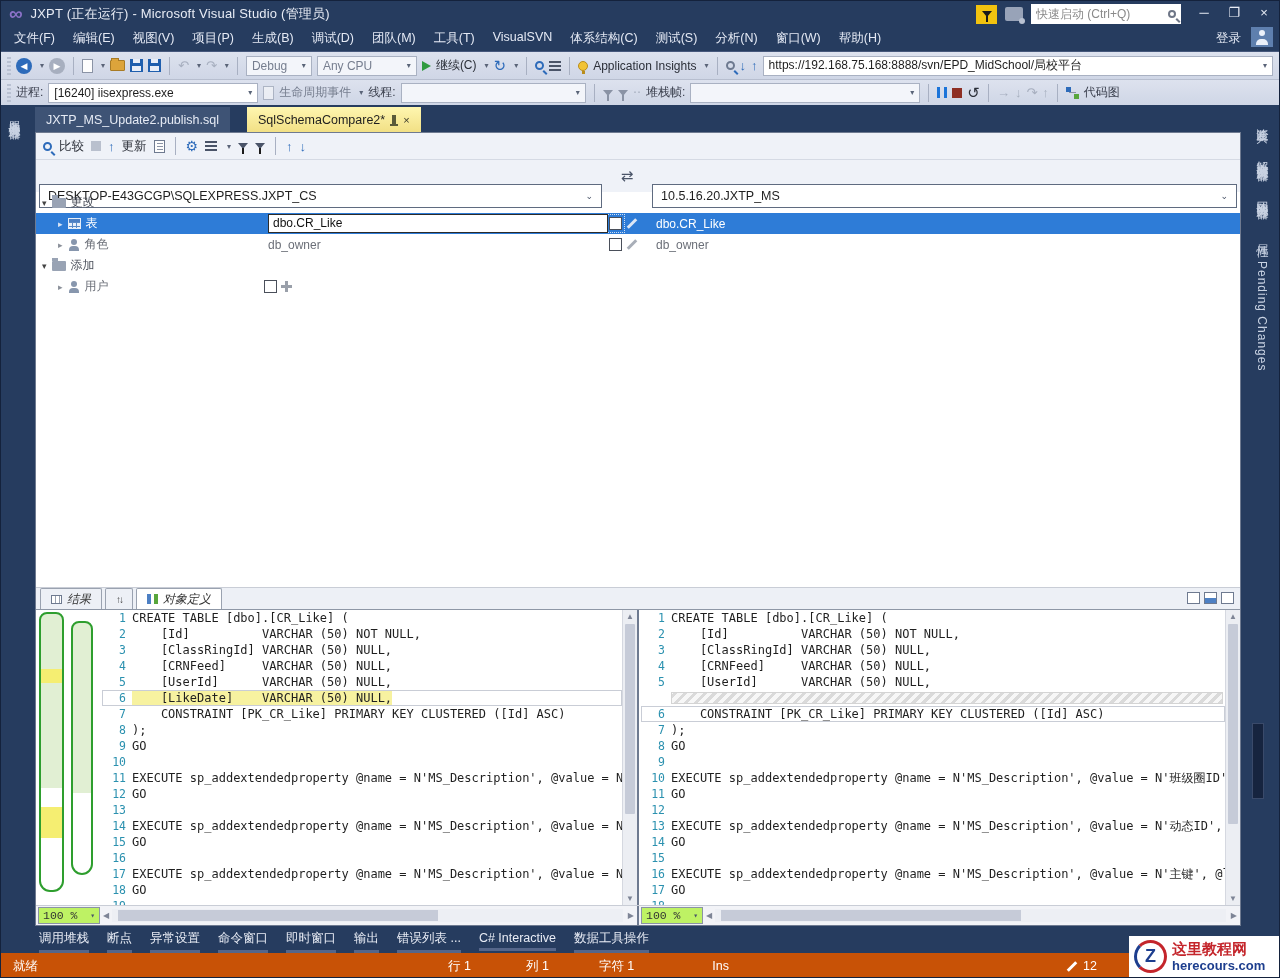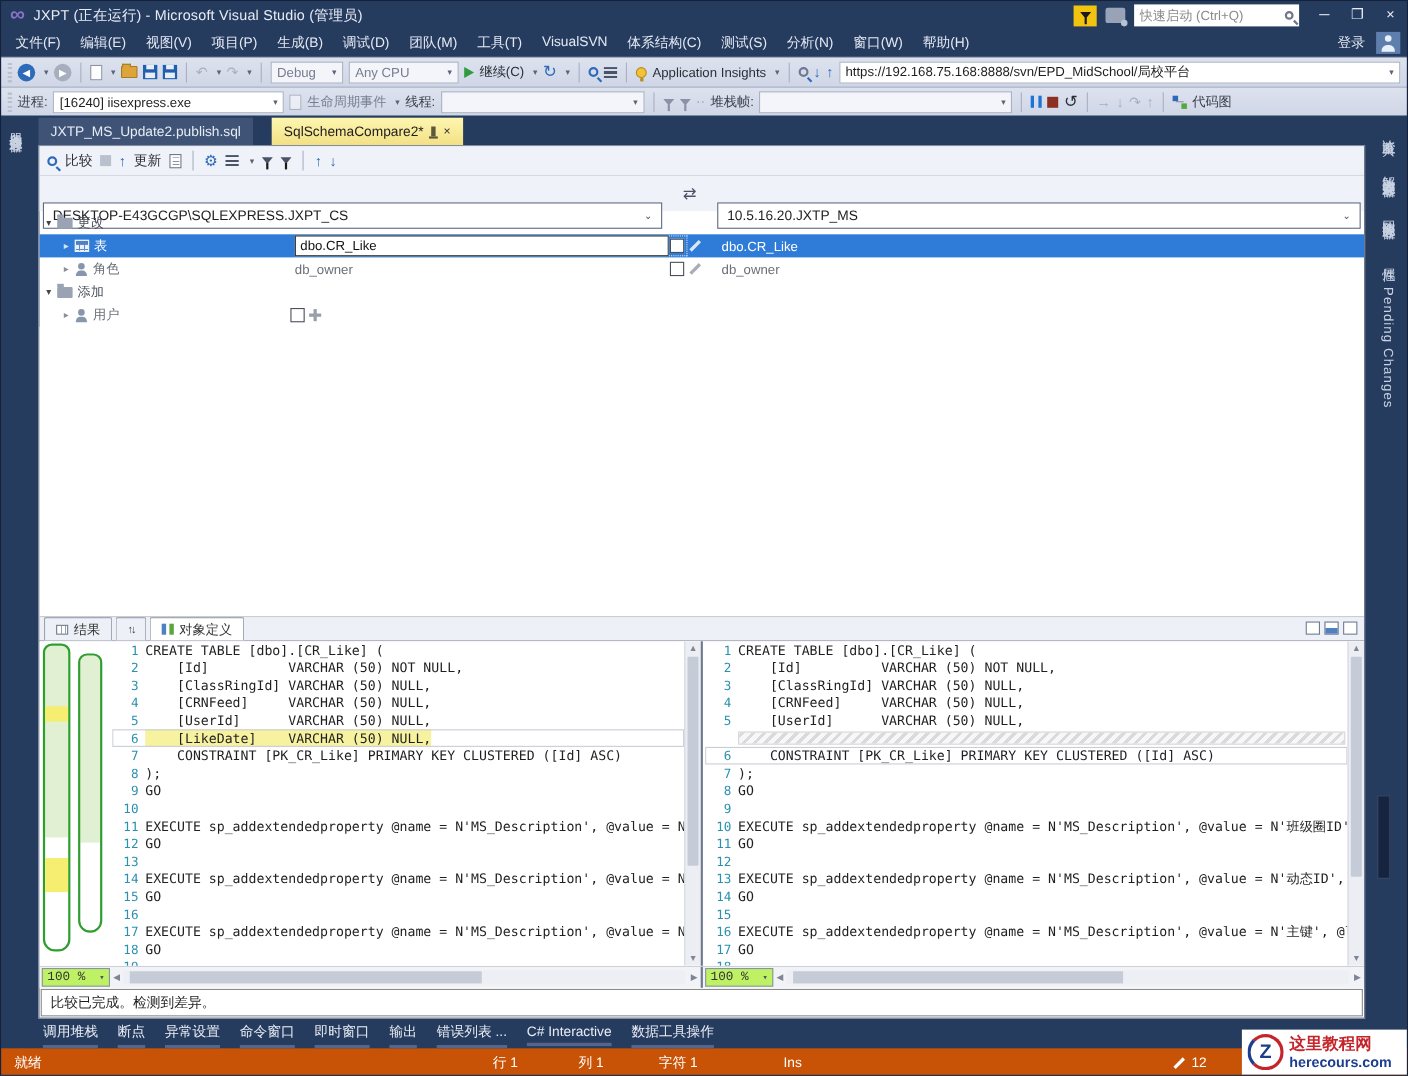--- a/index.html
+++ b/index.html
@@ -18,21 +18,21 @@
   .fb-icn { width:18px; height:14px; background:#98A3B8; border-radius:2px; position:relative; }
   .fb-icn::after { content:''; position:absolute; right:-2px; bottom:-3px; width:6px; height:6px; border-radius:50%; background:#B9C2D2; }
   .qlaunch { width:150px; height:20px; background:#FFF; display:flex; align-items:center; padding:0 5px; color:#8A8A8A; font-size:12px; }
   .qlaunch .ph { flex:1; overflow:hidden; white-space:nowrap; }
   .mag { width:8px; height:8px; border:2px solid #6E7687; border-radius:50%; position:relative; flex:none; }
   .mag::after { content:''; position:absolute; width:2px; height:5px; background:#6E7687; left:7px; top:6px; transform:rotate(-45deg); }
   .winbtns { display:flex; }
   .wbtn { width:30px; height:22px; text-align:center; line-height:20px; color:#E8ECF5; font-size:13px; }
 
   
-  .menubar { height:24px; display:flex; align-items:center; color:#E4E9F4; font-size:12.5px; padding-left:4px; }
+  .menubar { height:24px; display:flex; align-items:flex-start; color:#E4E9F4; font-size:12.5px; padding-left:4px; }
   .menu-item { padding:3px 9px; white-space:nowrap; }
   .signin { margin-left:auto; padding-right:10px; }
   .avatar-box { width:22px; height:20px; background:#5E7FAE; margin-right:6px; position:relative; }
   .avatar-box::before { content:''; position:absolute; top:3px; left:8px; width:6px; height:6px; border-radius:50%; background:#EAF0FA; }
   .avatar-box::after { content:''; position:absolute; bottom:2px; left:5px; width:12px; height:6px; border-radius:5px 5px 0 0; background:#EAF0FA; }
 
   
   .toolbar { background:linear-gradient(#DDE2EE,#CFD6E6); display:flex; align-items:center; font-size:12px; color:#333; padding:0 6px; gap:5px; }
   .tb1 { height:28px; border-top:1px solid #46587C; }
   .tb2 { height:26px; border-top:1px solid #B7BECF; }
@@ -130,21 +130,21 @@
   .icn-table { width:13px; height:11px; border:1px solid #5B8BC8;
       background:linear-gradient(#4D80C4 0 3px,transparent 3px),
       repeating-linear-gradient(90deg,transparent 0 3px,#5B8BC8 3px 4px),
       repeating-linear-gradient(180deg,transparent 0 3px,#5B8BC8 3px 4px),#EAF1FB; }
   .sel .icn-table { border-color:#E6EEF8; }
   .icn-role,.icn-user { width:12px; height:12px; position:relative; }
   .icn-role::before,.icn-user::before { content:''; position:absolute; top:0; left:3px; width:6px; height:6px; border-radius:50%; background:#8796AD; }
   .icn-role::after,.icn-user::after { content:''; position:absolute; bottom:0; left:1px; width:10px; height:5px; border-radius:4px 4px 0 0; background:#8796AD; }
   .empty-space { flex:1; background:#FFF; }
 
-  .res-strip { height:22px; flex:none; background:#EDF0F6; border-top:1px solid #C9CDD6; display:flex; align-items:flex-end; padding-left:4px; font-size:12px; color:#333; position:relative; }
+  .res-strip { height:22px; flex:none; background:#EDF0F6; border-top:1px solid #C9CDD6; display:flex; align-items:flex-end; padding-left:4px; font-size:12px; color:#333; position:relative;font-style:italic; }
   .res-tab { height:21px; padding:0 10px; display:flex; align-items:center; gap:5px; border:1px solid #9AA2B0; border-bottom:none; background:#EDF0F6; border-radius:2px 2px 0 0; margin-right:3px; white-space:nowrap; }
   .res-tab.active { background:#FFF; }
   .res-grid-icn { width:11px; height:9px; border:1px solid #6E7A90;
       background:repeating-linear-gradient(90deg,transparent 0 3px,#9AA2B0 3px 4px),#FFF; }
   .updown { font-size:10px; color:#444; letter-spacing:-2px; }
   .defs-icn { width:11px; height:10px; background:
       linear-gradient(#4D80C4,#4D80C4) 0 0/4px 10px no-repeat,
       linear-gradient(#58A63C,#58A63C) 7px 0/4px 10px no-repeat; }
   .win-icns { position:absolute; right:6px; top:4px; display:flex; gap:4px; }
   .wic { width:13px; height:12px; border:1px solid #6E7A90; background:#FFF; }
@@ -676,21 +676,20 @@
                 <span class="cc">▾</span>
               </div>
             <span class="harrow">◀</span>
             <div class="htrack">
                 <span class="hthumb" style="left:6px;width:300px"></span>
               </div>
             <span class="harrow">▶</span>
           </div>
         </div>
 
-        <div class="sc-statusline">比较已完成。检测到差异。</div>
       </div>
     </div>
 
     <div class="rstrip">
       <span id="right-tabs-anchor" style="display:contents"></span>
       <span><span class="vtext">诊断工具</span></span>
         <span><span class="vtext">解决方案资源管理器</span></span>
         <span><span class="vtext">团队资源管理器</span></span>
         <span><span class="vtext">属性</span></span>
         <span><span class="vtext">Pending Changes</span></span>

